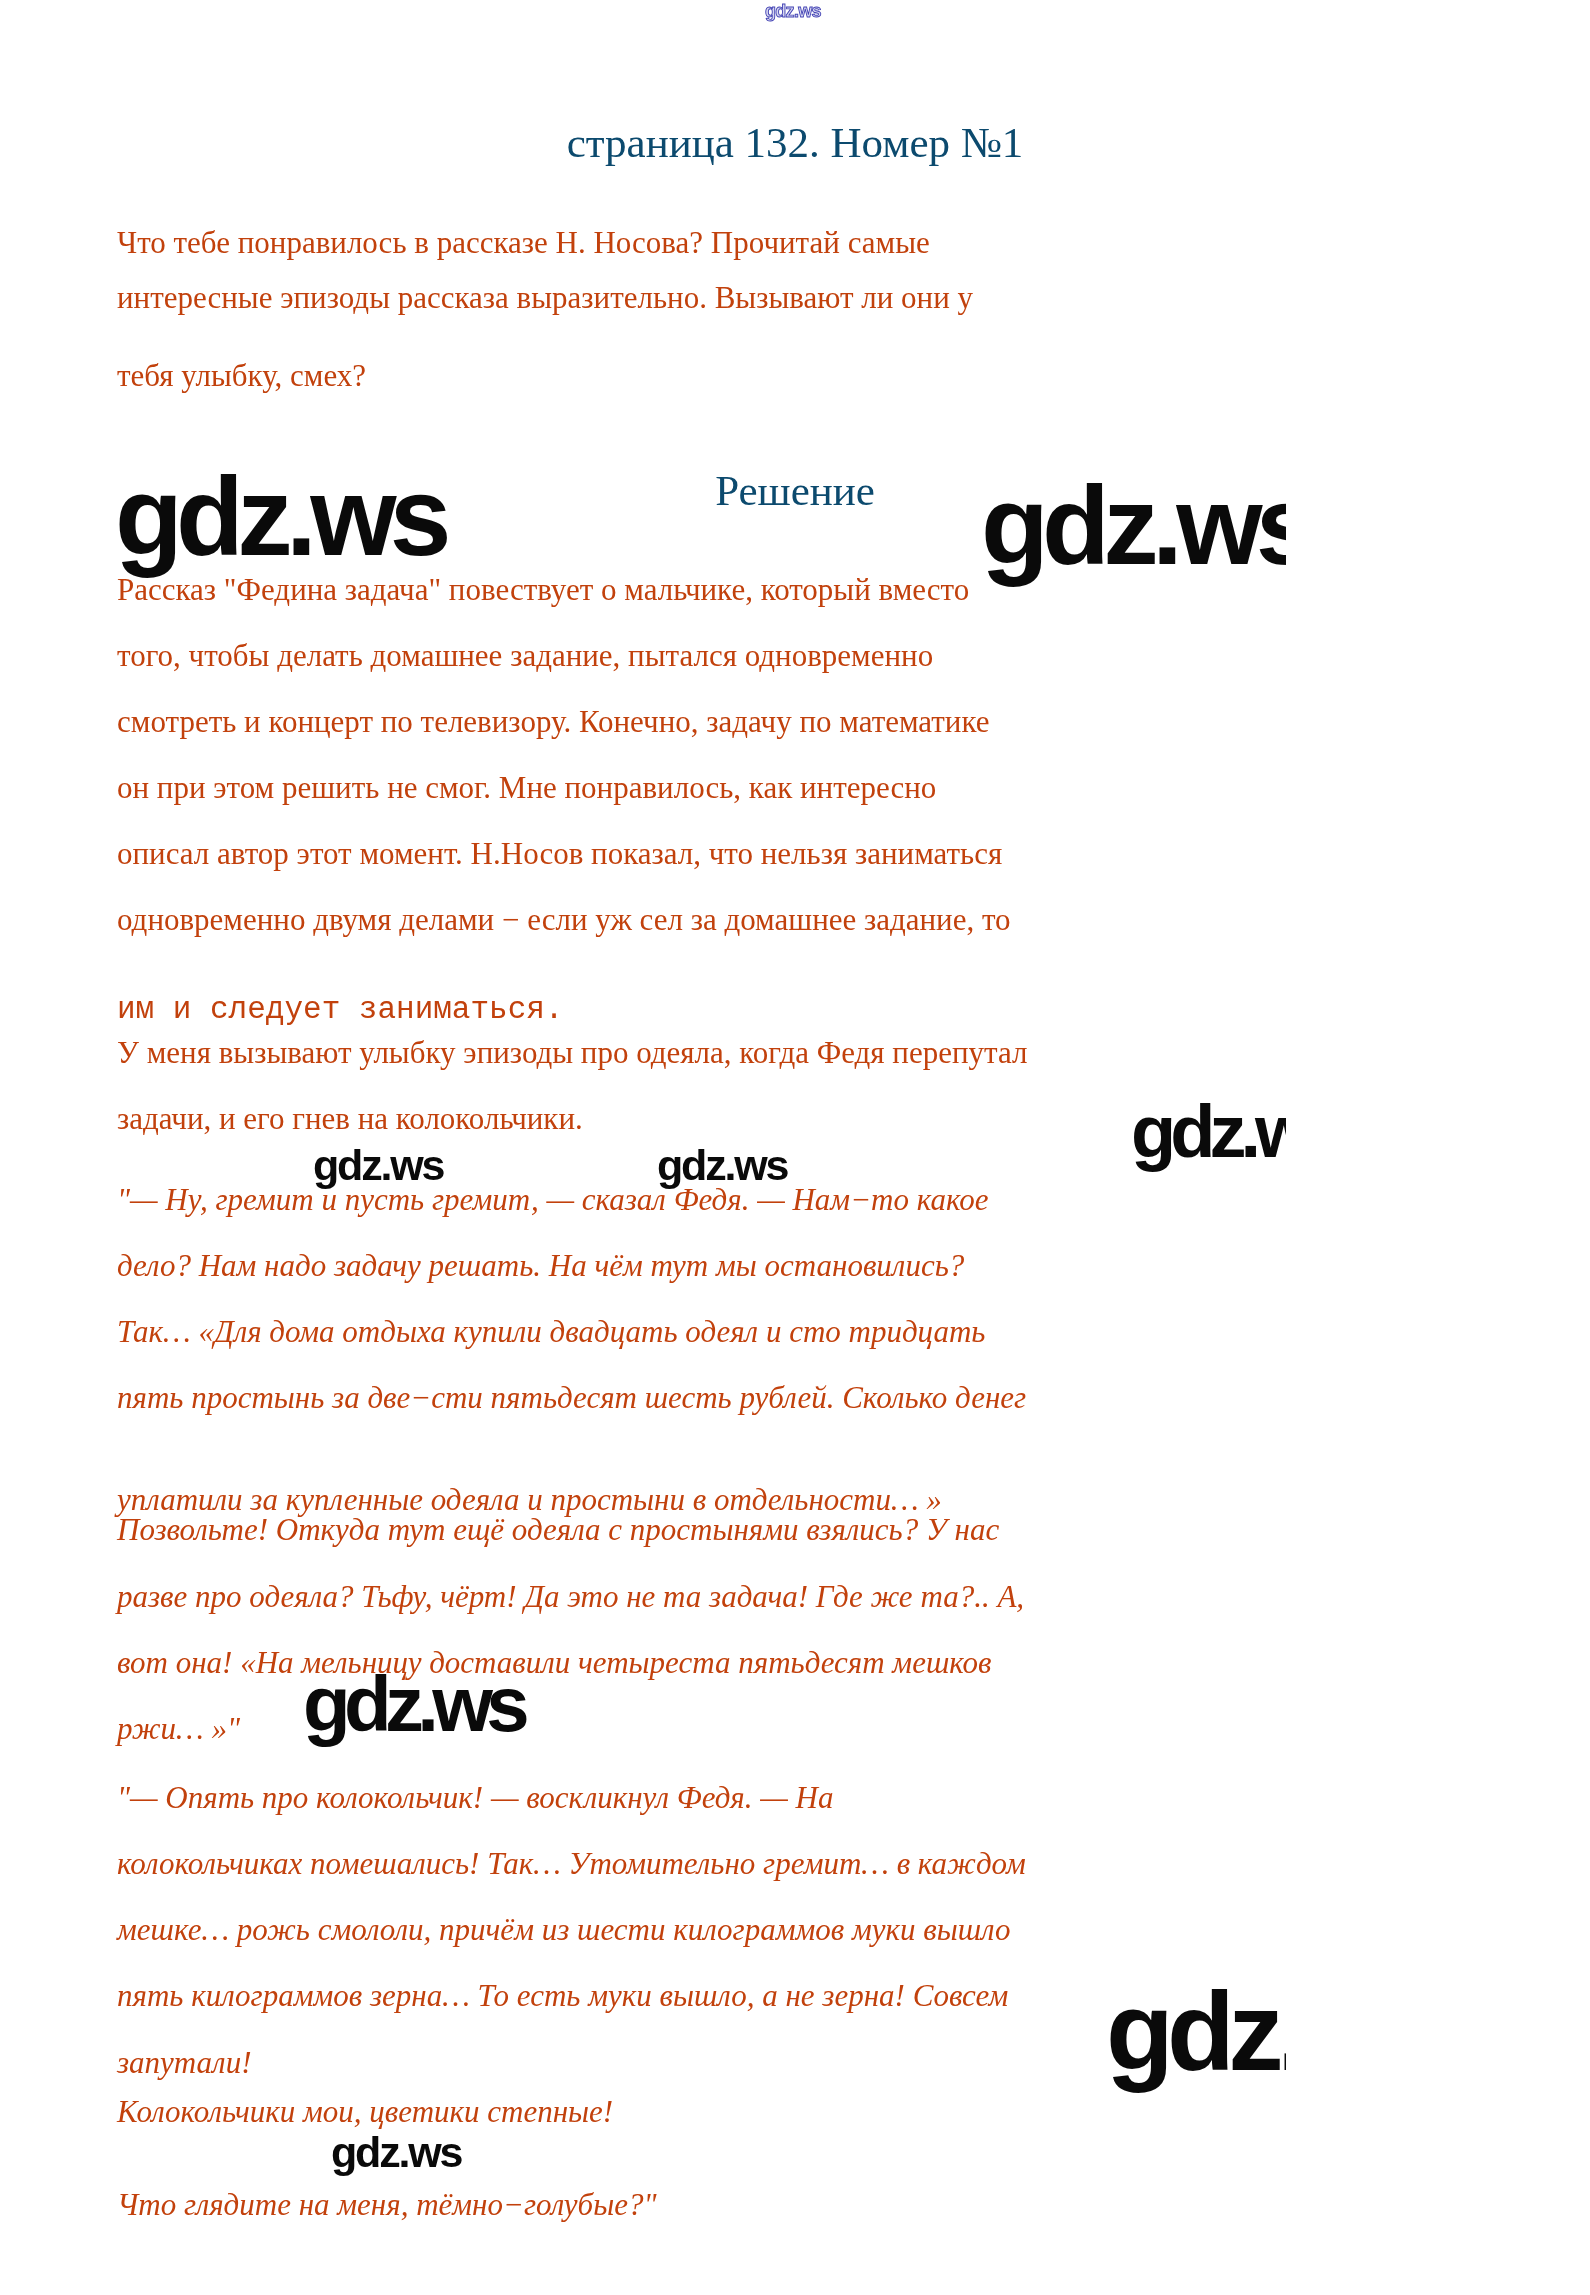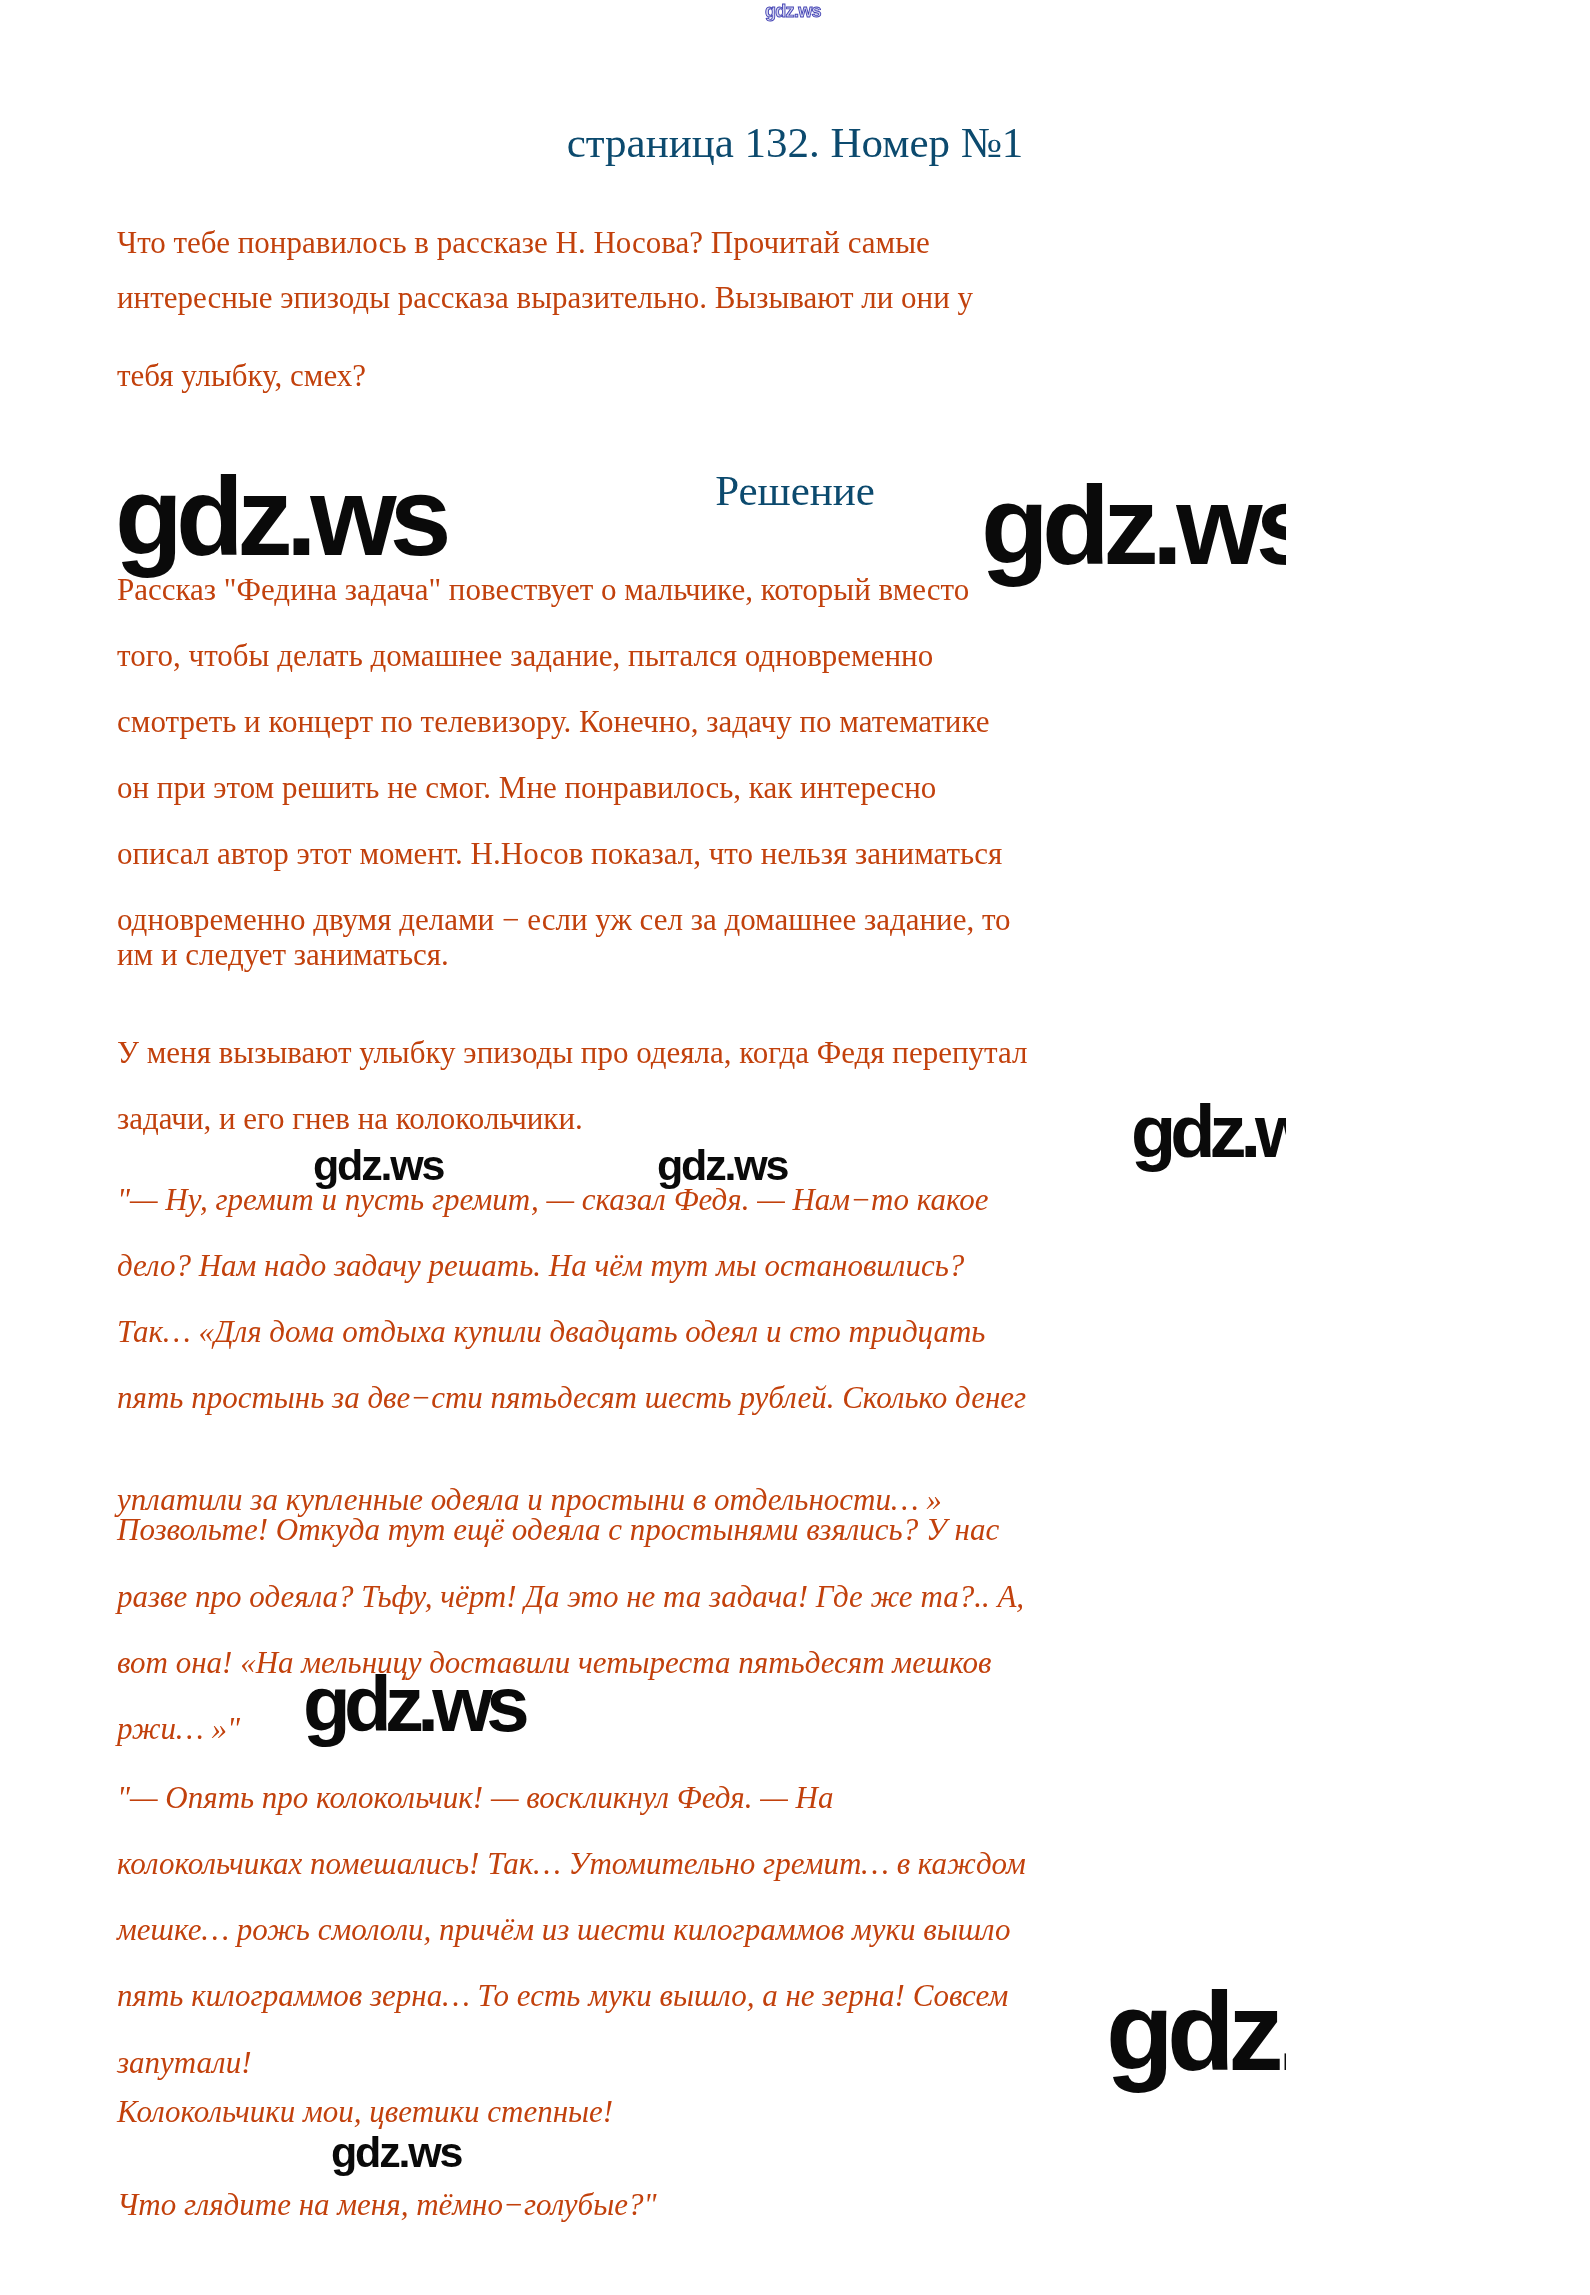--- a/index.html
+++ b/index.html
@@ -80,21 +80,21 @@
   <span class="wm wm-big" style="left:115px; top:462px;">gdz.ws</span>
   <span class="wm wm-big" style="left:981px; top:471px;">gdz.ws</span>
 
   <div>
       <div class="tline" style="top: 574px;">Рассказ "Федина задача" повествует о мальчике, который вместо</div>
       <div class="tline" style="top: 640px;">того, чтобы делать домашнее задание, пытался одновременно</div>
       <div class="tline" style="top: 706px;">смотреть и концерт по телевизору. Конечно, задачу по математике</div>
       <div class="tline" style="top: 772px; text-align: center;">он при этом решить не смог. Мне понравилось, как интересно</div>
       <div class="tline" style="top: 838px;">описал автор этот момент. Н.Носов показал, что нельзя заниматься</div>
       <div class="tline" style="top: 904px;">одновременно двумя делами − если уж сел за домашнее задание, то</div>
-      <div class="tline" style="top: 939px;">им и следует заниматься.</div>
+      <div class="tline" style="top: 994px; font-family: Liberation Mono, monospace;">им и следует заниматься.</div>
       <div class="tline" style="top: 1037px;">У меня вызывают улыбку эпизоды про одеяла, когда Федя перепутал</div>
       <div class="tline" style="top: 1103px;">задачи, и его гнев на колокольчики.</div>
     </div>
 
   <span class="wm wm-small" style="left:313px; top:1144px;">gdz.ws</span>
   <span class="wm wm-small" style="left:657px; top:1144px;">gdz.ws</span>
   <span class="wm wm-mid" style="left:1131px; top:1095px;">gdz.ws</span>
 
   <div class="quote">
       <div class="tline" style="top: 1184px;">"— Ну, гремит и пусть гремит, — сказал Федя. — Нам−то какое</div>

